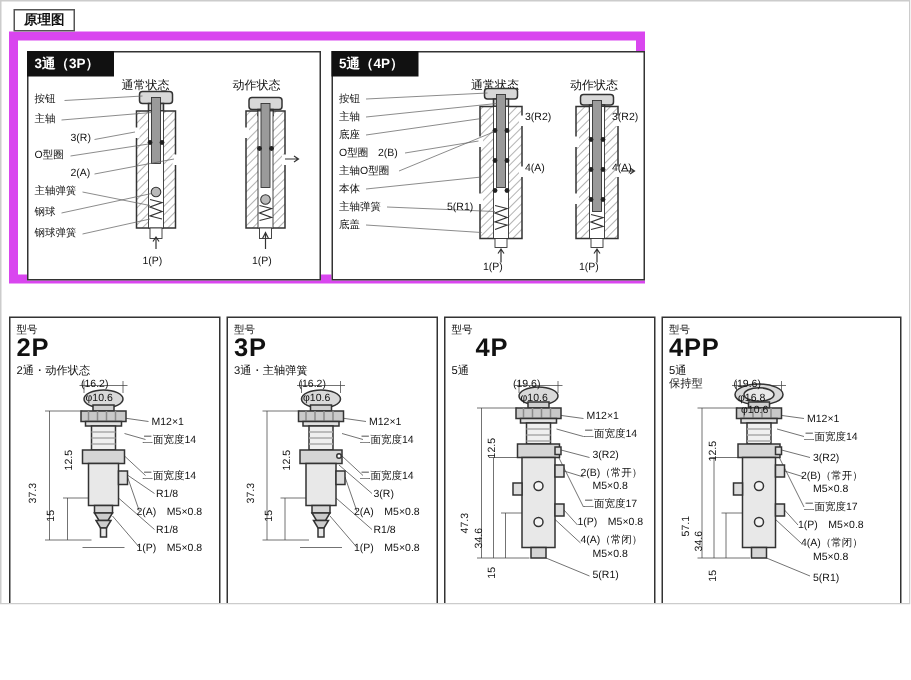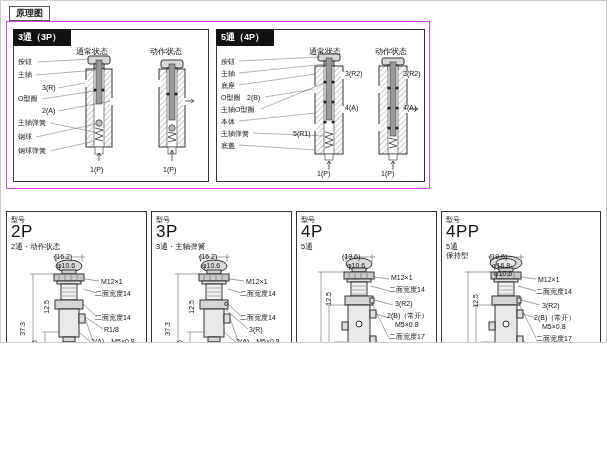--- a/index.html
+++ b/index.html
@@ -1,27 +1,27 @@
 <!DOCTYPE html>
 <html><head>
 <meta charset="utf-8">
 <style>
   * { margin:0; padding:0; box-sizing:border-box; }
   html,body { background:#fff; }
   body { font-family:"Liberation Sans","DejaVu Sans",sans-serif; color:#111; }
-  .page { position:relative; width:607px; height:343px; background:#fff; overflow:hidden; border:1px solid #ccc; }
+  .page { position:relative; width:607px; height:403px; background:#fff; overflow:hidden; border:1px solid #ccc; }
   .tab-label { position:absolute; border:1px solid #555; background:#fff; font-size:9px; font-weight:bold; padding:1px 6px; line-height:1.2; z-index:3; white-space:nowrap; }
-  .section-box { position:absolute; border:1px solid #d946ef; background:#fff; }
+  .section-box { position:absolute; border:6px solid #d946ef; background:#fff; }
   .panel { position:absolute; border:1px solid #333; background:#fff; }
   .ptitle { position:absolute; left:-1px; top:-1px; background:#111; color:#fff; font-size:9px; font-weight:bold; padding:2px 10px 2px 5px; white-space:nowrap; }
   .state { position:absolute; font-size:8px; font-weight:normal; white-space:nowrap; }
   .lab { position:absolute; font-size:7px; line-height:1.1; white-space:nowrap; }
   .vlab { position:absolute; font-size:7px; white-space:nowrap; writing-mode:vertical-rl; transform:rotate(180deg); line-height:1; }
   .model-label { position:absolute; font-size:7px; }
-  .model-big { position:absolute; font-size:17px; font-weight:normal; letter-spacing:0.5px; }
+  .model-big { position:absolute; font-size:17px; font-weight:bold; letter-spacing:0.5px; }
   .subtitle { position:absolute; font-size:7.5px; white-space:nowrap; }
   .note { position:absolute; font-size:7px; line-height:1.3; }
   .dsvg { position:absolute; }
   .symwrap { position:absolute; display:flex; align-items:flex-start; }
   .symlab { font-size:6px; writing-mode:vertical-rl; transform:rotate(180deg); margin-right:1px; color:#222; }
   svg { display:block; }
 </style>
 </head>
 <body>
 
@@ -348,21 +348,21 @@
             <line x1="8" y1="18" x2="8" y2="23"></line>
             <line x1="11" y1="18" x2="11" y2="23"></line>
         </g>
       </svg>
     </div>
     <div class="note" style="left:36px;top:206px;width:100px">注：请勿作为常开型使用。</div>
   </div>
 
   <div class="panel" style="left:295px;top:210px;width:141px;height:240px">
     <span class="model-label" style="left:4px;top:3px">型号</span>
-    <span class="model-big" style="left:4px;top:10px">4P</span>
+    <span class="model-big" style="left:20px;top:10px">4P</span>
     <span class="subtitle" style="left:4px;top:30px">5通</span>
 
     <svg class="dsvg" style="left:8px;top:40px" width="124" height="158" viewBox="0 0 124 158">
       <g fill="none" stroke="#444" stroke-width="0.5">
         <line x1="38" y1="5" x2="70" y2="5"></line>
           <line x1="41" y1="2" x2="41" y2="10"></line>
           <line x1="67" y1="2" x2="67" y2="10"></line>
         <line x1="16" y1="20" x2="16" y2="120"></line>
           <line x1="13" y1="20" x2="40" y2="20"></line>
           <line x1="13" y1="120" x2="48" y2="120"></line>

